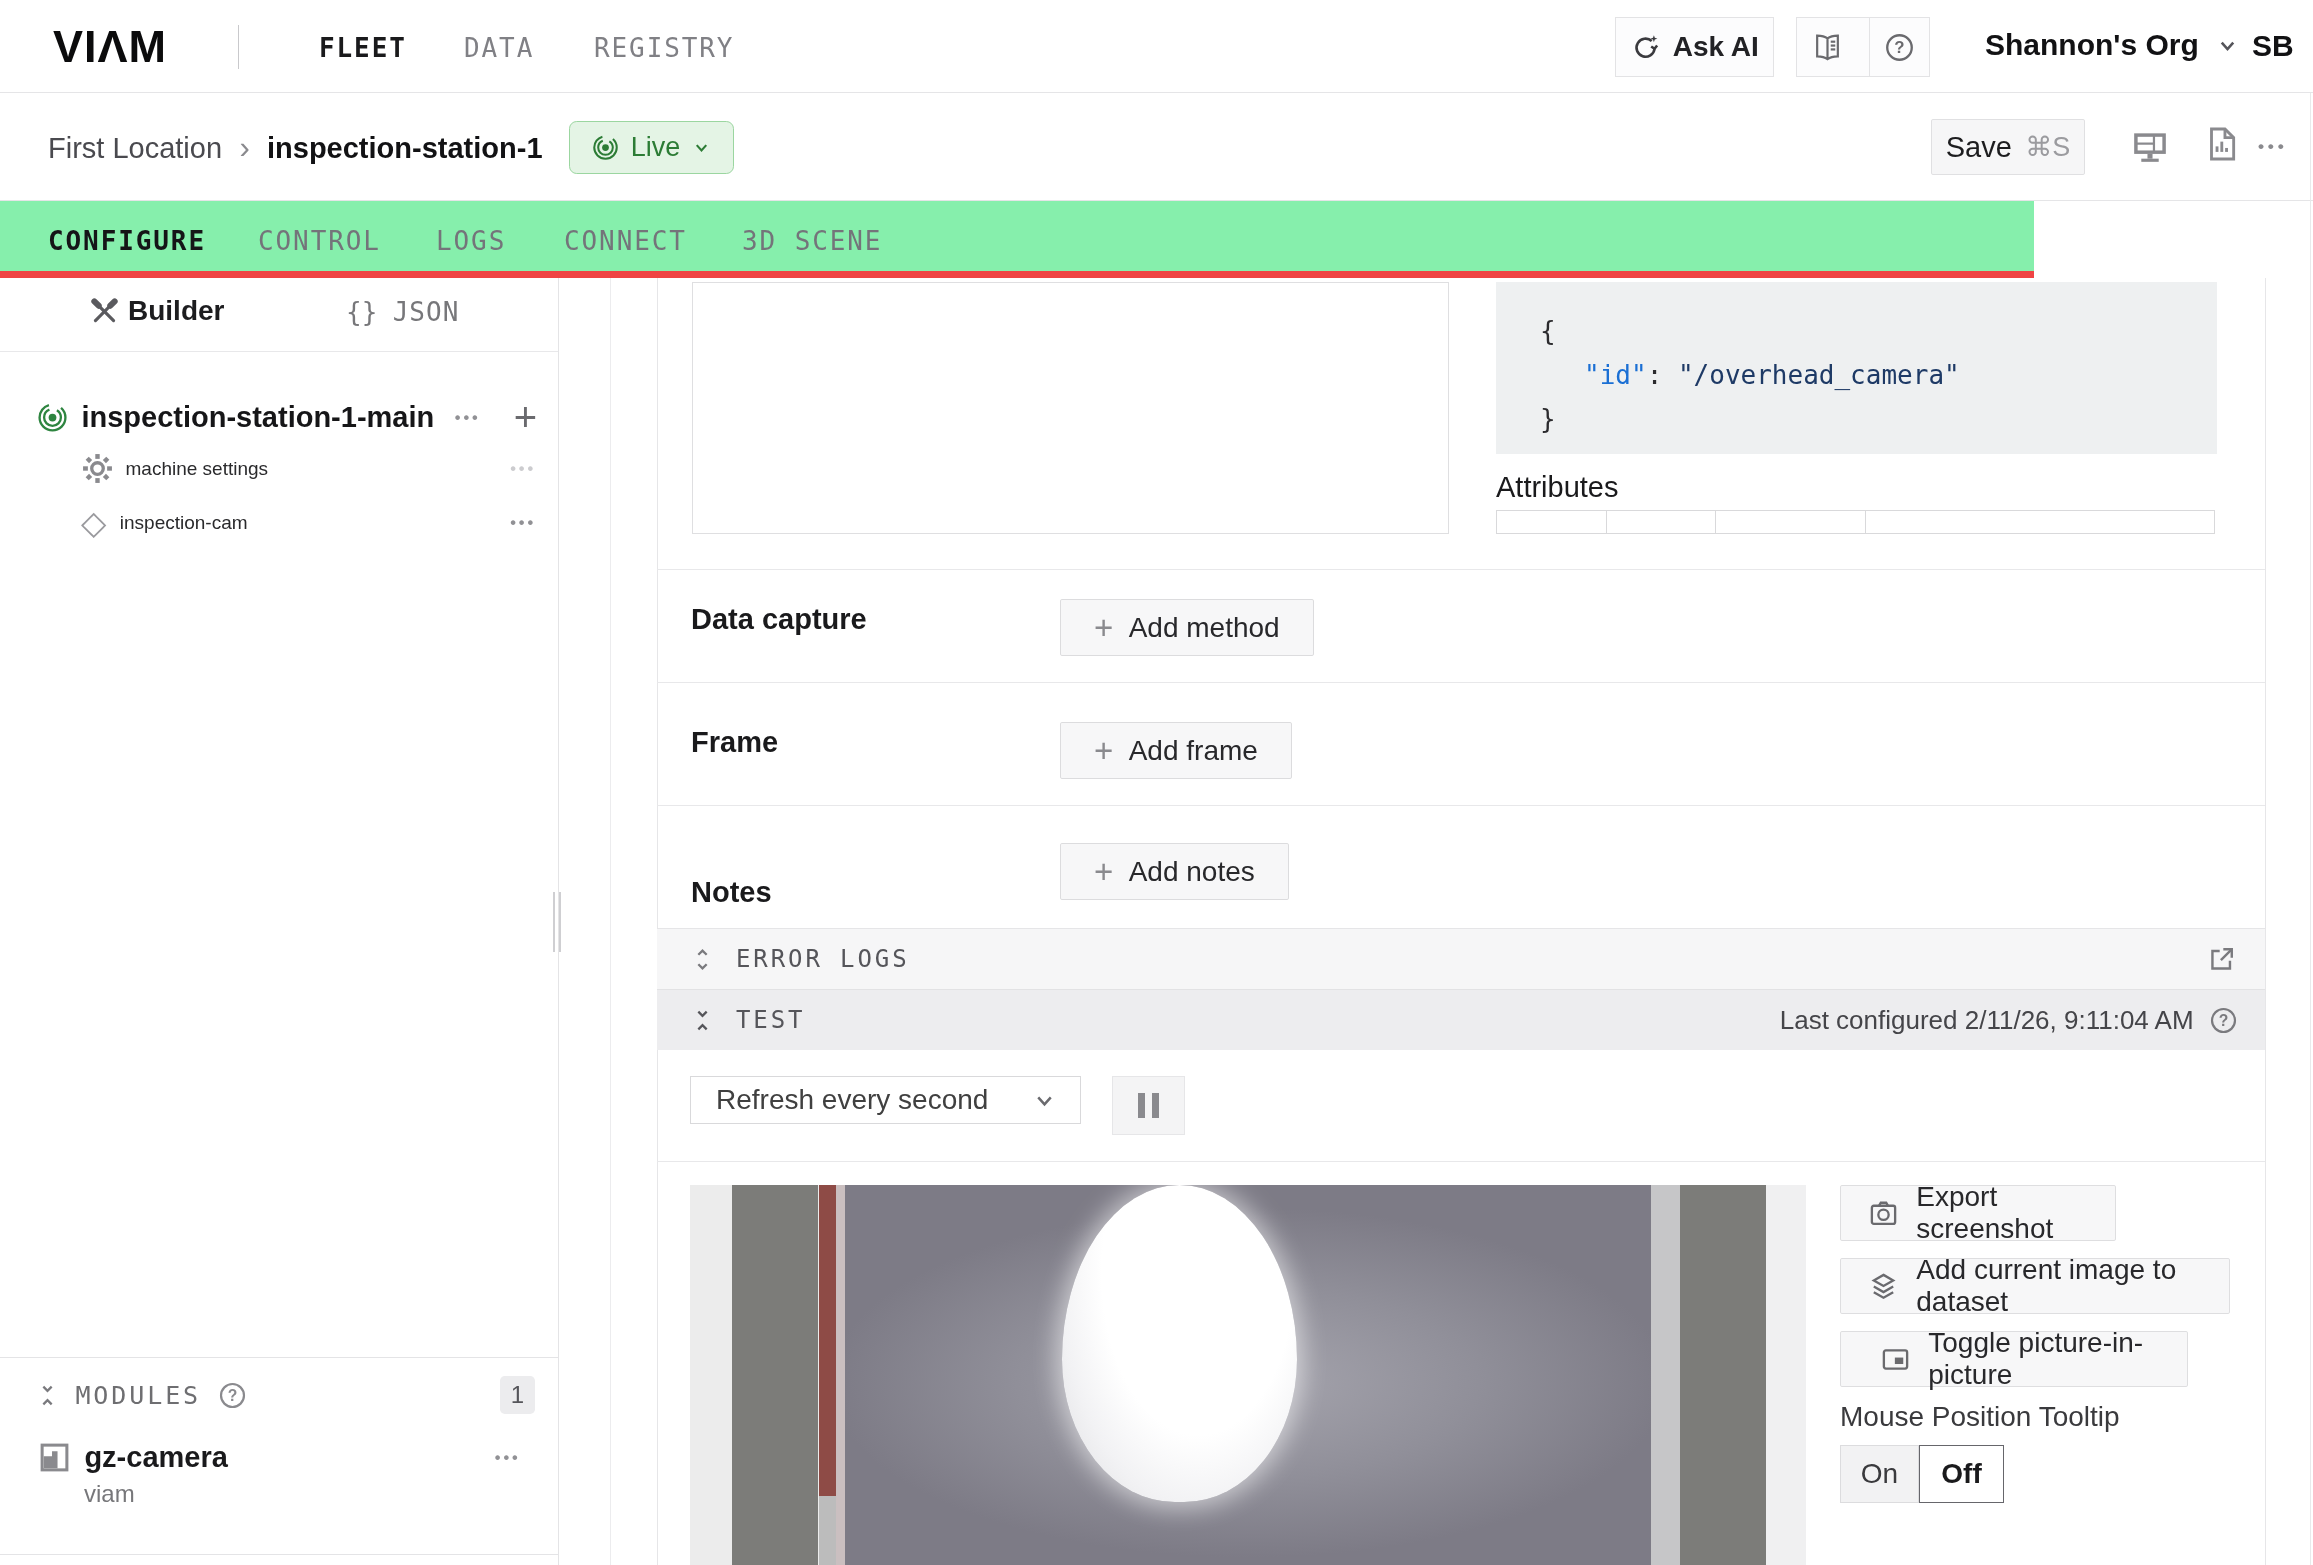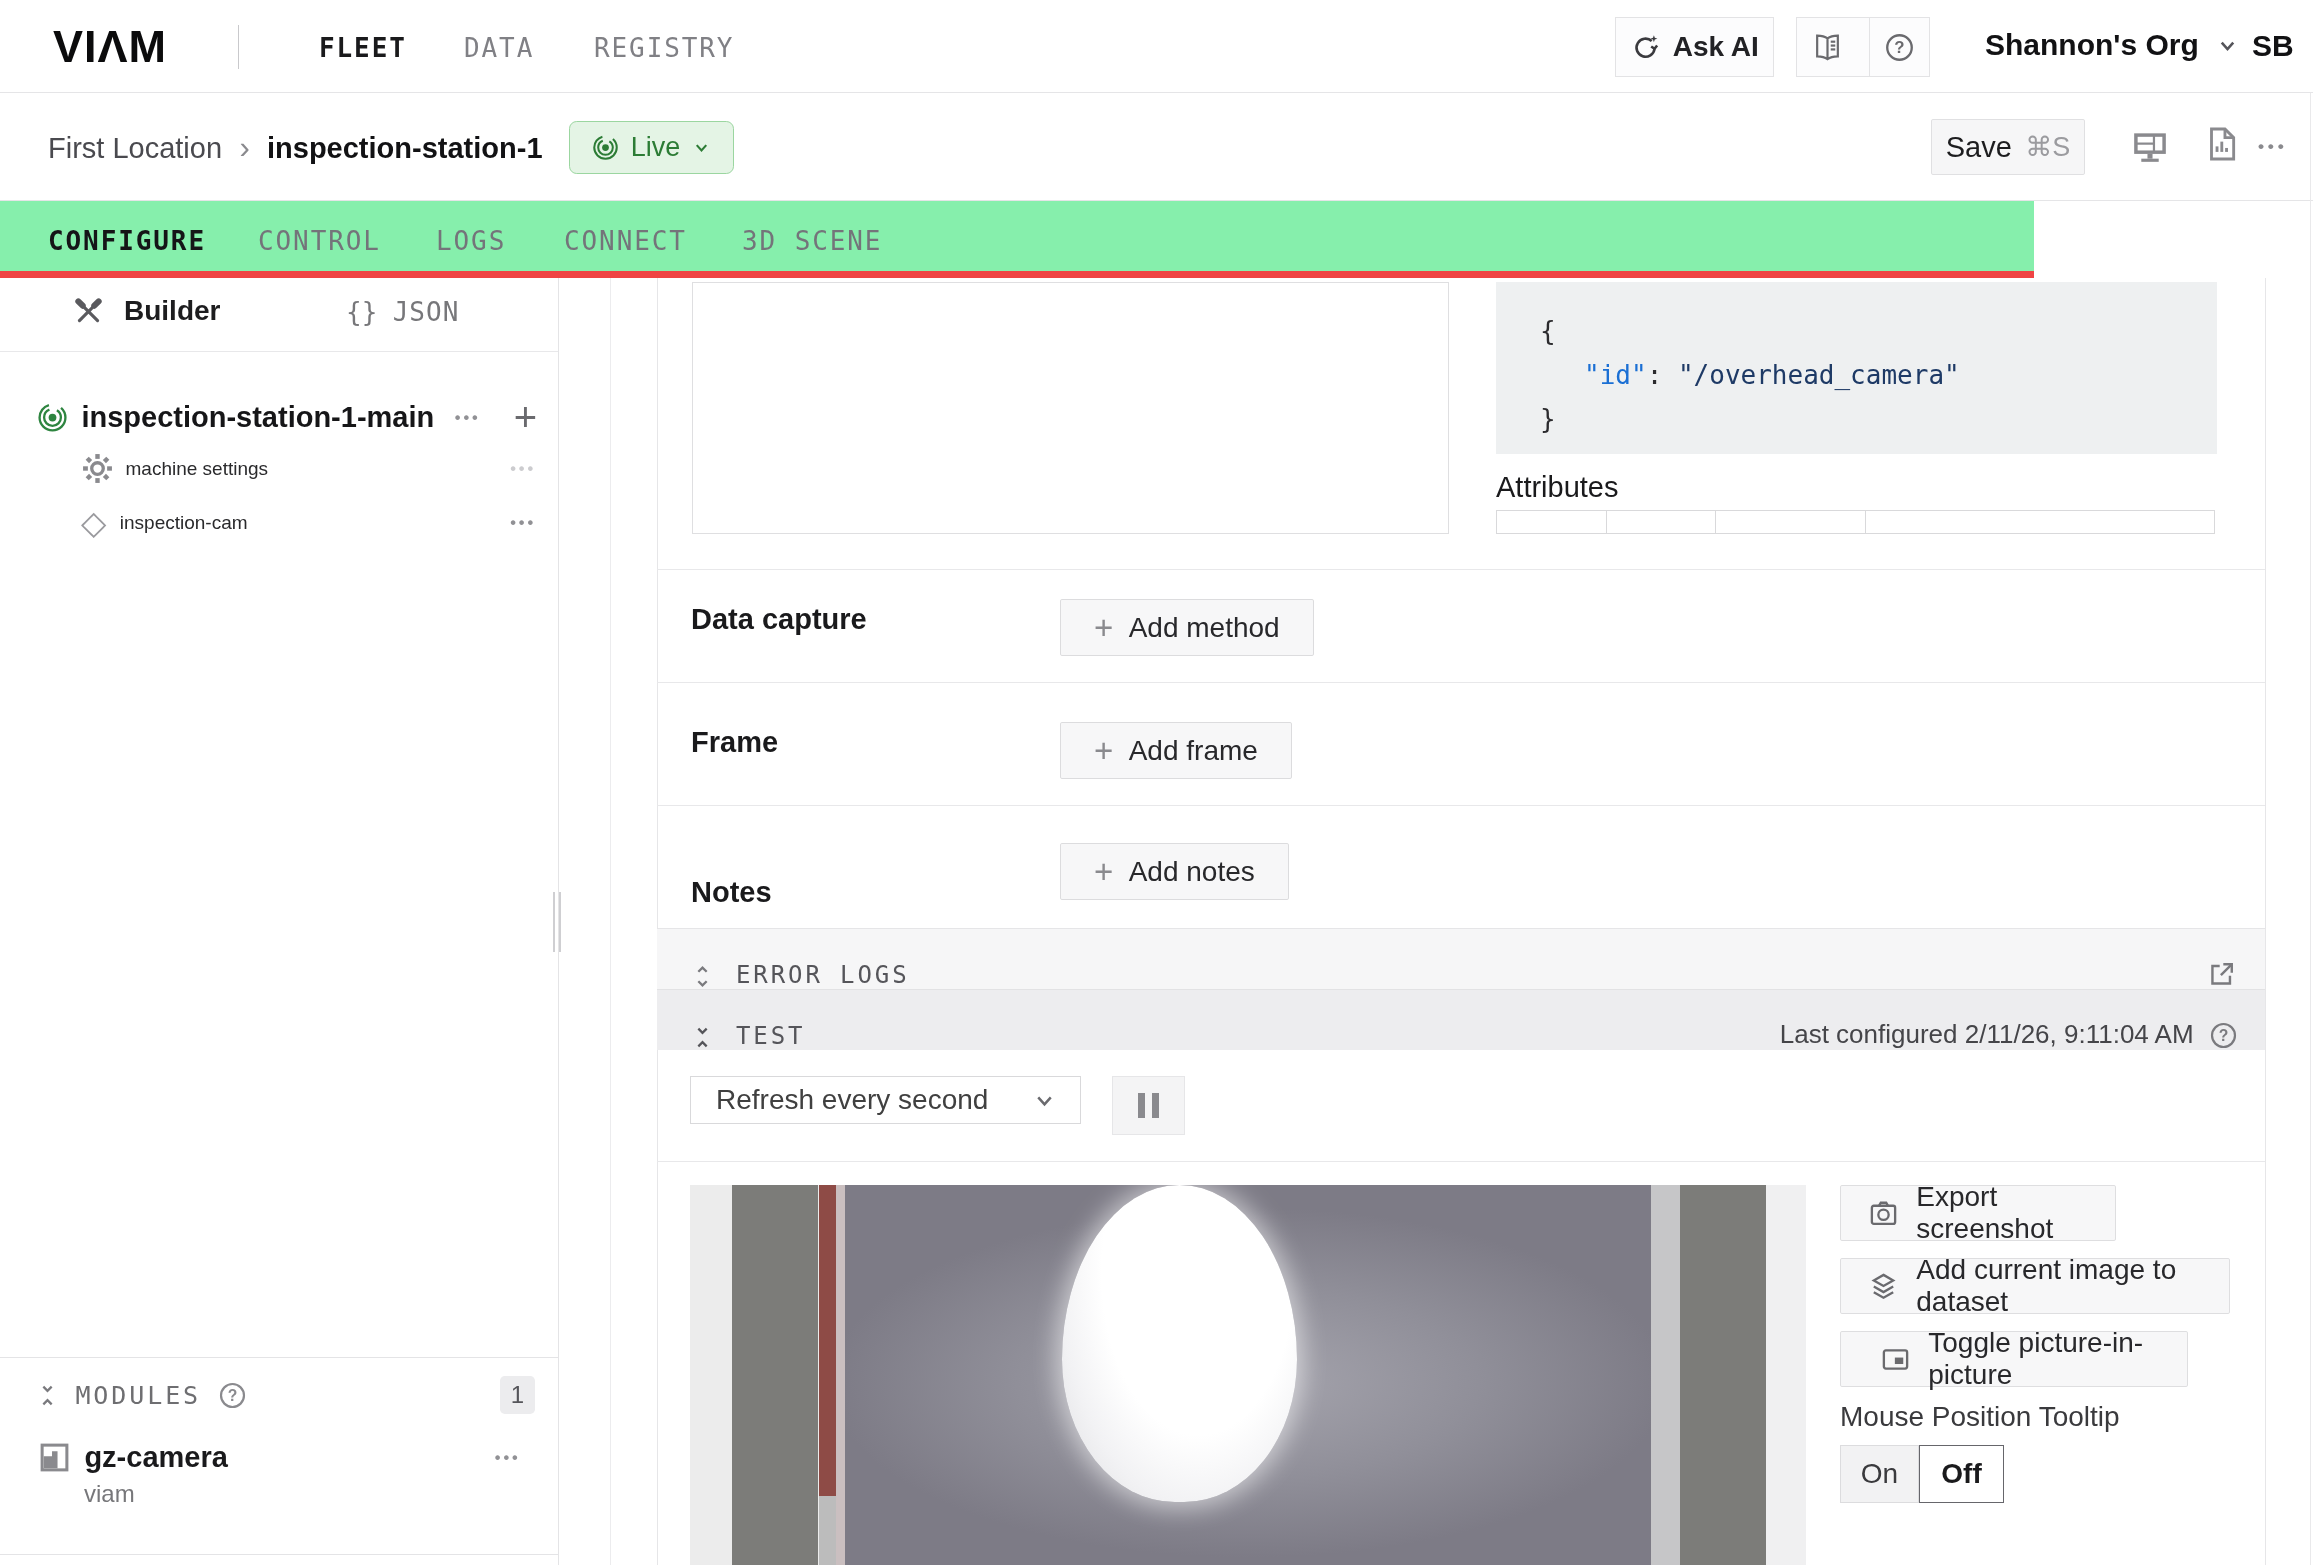--- a/index.html
+++ b/index.html
@@ -71,21 +71,21 @@
   .code-colon { color:#2b2b2e; }
   .code-val { color:#1e3a66; }
   .attr-title { left:1496px; top:471px; font-size:29px; font-weight:500; color:#1a1a1c; }
   .attr-table { left:1496px; top:510px; width:719px; height:24px; border:1px solid #d9d9db; background:#fff; }
   .attr-col { position:absolute; top:0; width:1px; height:23px; background:#d9d9db; }
 
   .sec-label { font-size:29px; font-weight:600; color:#1a1a1c; }
   .add-btn { background:#f7f7f8; border:1px solid #dcdcde; border-radius:1.9px; height:57px; display:flex; align-items:center; justify-content:center; gap:15.4px; padding:0 33px; font-size:28px; color:#28282b; }
   .plus-sm { font-size:33px; font-weight:300; color:#8a8a8e; line-height:1; }
 
-  .logbar { left:657px; width:1608px; height:61px; display:flex; align-items:flex-end; }
+  .logbar { left:657px; width:1608px; height:61px; display:flex; align-items:center; }
   .bar-title { font-size:24px; letter-spacing:2.9px; color:#55555a; }
   .lastconf { font-size:26px; color:#454549; }
 
   .refresh-sel { left:690px; top:1076px; width:391px; height:48px; border:1px solid #d9d9db; background:#fff; display:flex; align-items:center; justify-content:space-between; padding:0 23px 0 25px; font-size:28px; color:#404040; }
   .pause-btn { left:1112px; top:1076px; width:73px; height:59px; background:#f4f4f5; border:1px solid #e6e6e8; display:flex; align-items:center; justify-content:center; gap:7.7px; }
   .pause-bar { width:6.7px; height:25px; background:#8a8a8e; }
 
   
   .cam { left:690px; top:1185px; width:1116px; height:380px; overflow:hidden; background:#ececec; }
   .cam > div { position:absolute; top:0; bottom:0; }
@@ -218,21 +218,21 @@
     <div class="abs tab mono" style="left:258px;">CONTROL</div>
     <div class="abs tab mono" style="left:436px;">LOGS</div>
     <div class="abs tab mono" style="left:564px;">CONNECT</div>
     <div class="abs tab mono" style="left:742px;">3D SCENE</div>
   </div>
 
   <div class="abs sb-border"></div>
   <div class="abs pane-div"></div>
 
   <div class="abs builder-row">
-    <div class="abs row" style="left:74px; top:17.3px; gap:21px;">
+    <div class="abs row" style="left:90px; top:17.3px; gap:9px;">
       <span>
         <svg width="29" height="29" viewBox="0 0 24 24" stroke="#5a5a5e" stroke-linecap="round" fill="none">
           <line x1="5" y1="5" x2="19.5" y2="19.5" stroke-width="2.6"></line>
           <line x1="19.5" y1="4.5" x2="4.5" y2="19.5" stroke-width="2.6"></line>
           <line x1="3.6" y1="3.6" x2="7.2" y2="7.2" stroke-width="5"></line>
           <line x1="20.4" y1="3.6" x2="16.8" y2="7.2" stroke-width="5"></line>
         </svg>
       </span>
       <span class="builder-lab">Builder</span>
     </div>

